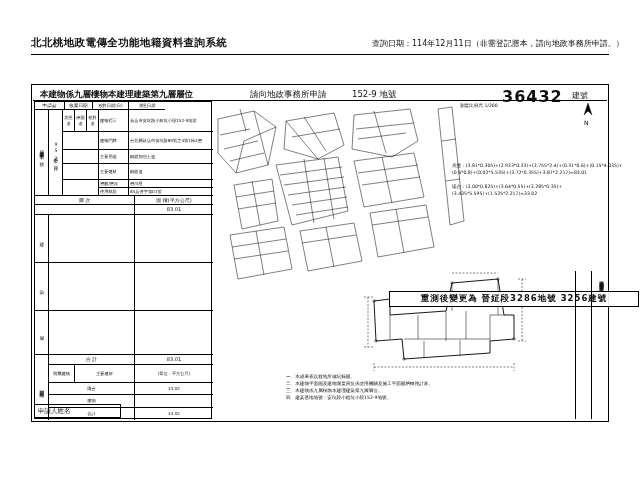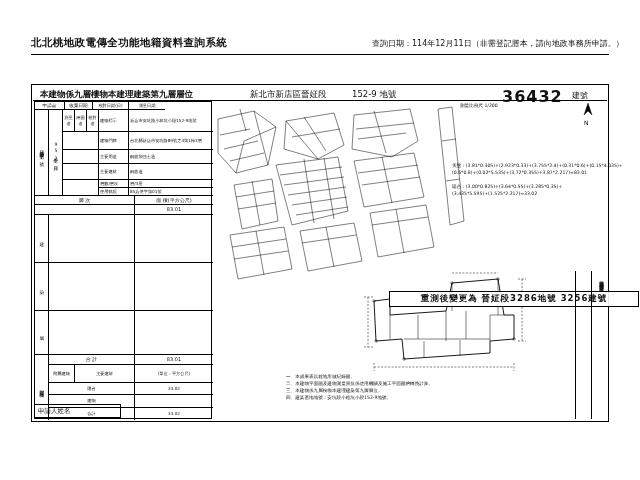--- a/index.html
+++ b/index.html
@@ -218,21 +218,21 @@
 
   <div class="doc-header">
     <div class="hdr-title">北北桃地政電傳全功能地籍資料查詢系統</div>
     <div class="hdr-query">查詢日期：114年12月11日（非需登記謄本，請向地政事務所申請。）</div>
     <div class="hdr-rule"></div>
   </div>
 
   <div class="frame">
 
     <div class="frame-title">本建物係九層樓物本建理建築第九層層位</div>
-    <div class="frame-mid">新北市新店區晉姃段</div>
+    <div class="frame-mid">請向地政事務所申請</div>
     <div class="frame-landno">152-9  地號</div>
     <div class="frame-bldno">36432</div>
     <div class="frame-bldlabel">建號</div>
 
     <div class="hline" style="left:1px; top:15px; width:574px; height:1px;"></div>
 
     <div class="ltable">
 
       <div class="cell center midc" style="left:0; top:0; width:30px; height:8px;">申請書</div>
       <div class="cell center midc" style="left:30px; top:0; width:28px; height:8px;">收案日期</div>

